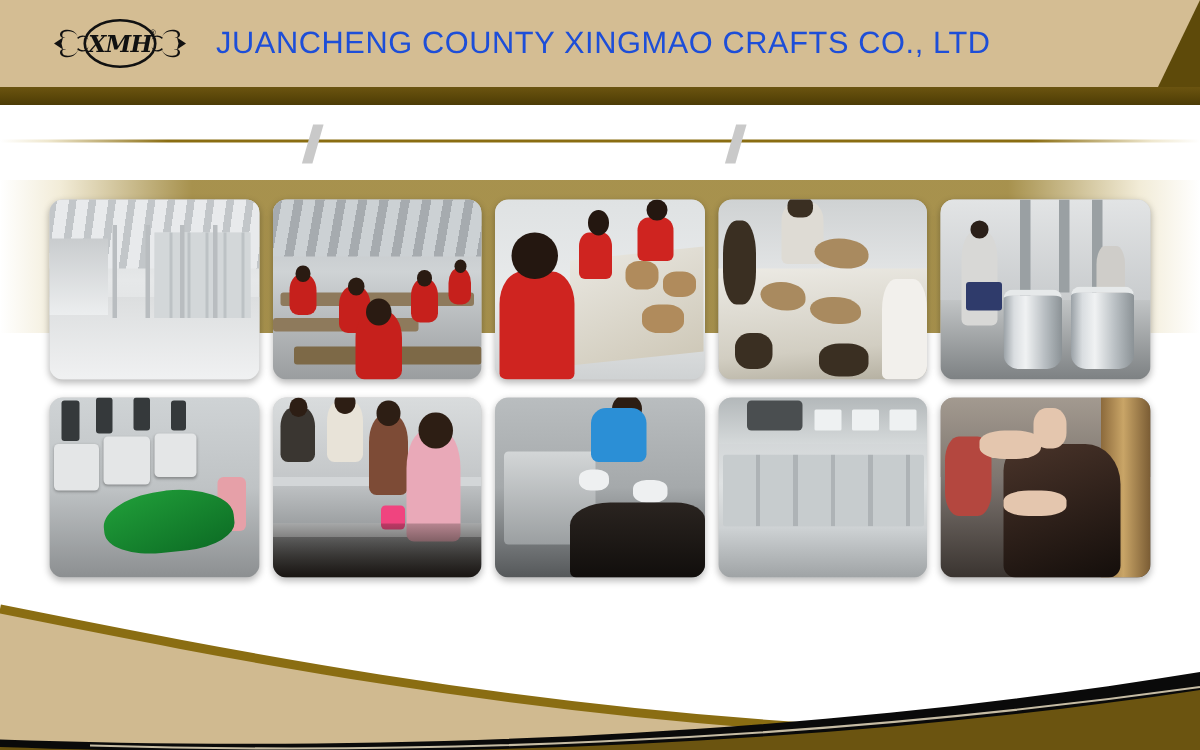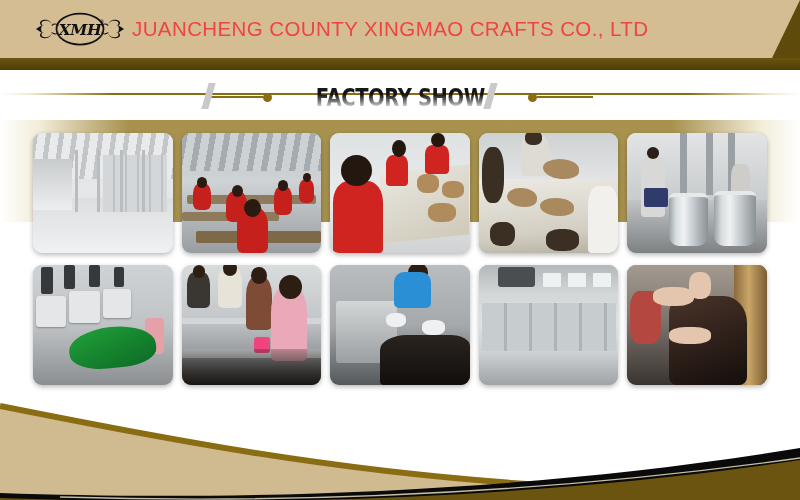--- a/index.html
+++ b/index.html
@@ -29,25 +29,25 @@
   }
   .logo {
     position:relative;
     width:100px; height:46px;
     margin-left:30px;
     flex:0 0 auto;
     text-align:right;
   }
   .logo svg { display:block; width:100px; height:46px; }
   .company-title {
-    margin-left:2px;
+    margin-left:14px;
     font-size:20.5px;
     font-weight:400;
     letter-spacing:0.4px;
-    color:#ef4444;
+    color:#1d4ed8;
     white-space:nowrap;
     font-family:"Liberation Sans", sans-serif;
   }
   .header-bottom-shade {
     position:absolute; left:0; top:58px; width:800px; height:12px;
     background:linear-gradient(180deg,#6b5410 0%, #5b4709 55%, #4c3c07 100%);
   }
 
   
   .gold-rule {
@@ -268,27 +268,20 @@
         </svg>
       </div>
 
       <div class="company-title">JUANCHENG COUNTY XINGMAO CRAFTS CO., LTD</div>
     </div>
     <div class="header-bottom-shade"></div>
   </div>
 
   <div class="gold-rule top"></div>
 
-  <div class="section-title-row">
-    <div class="deco-line"></div>
-    <div class="deco-dot"></div>
-    <div class="section-title">FACTORY SHOW</div>
-    <div class="deco-dot"></div>
-    <div class="deco-line"></div>
-  </div>
   <div class="title-slash s1"></div>
   <div class="title-slash s2"></div>
 
   <div class="gold-rule bottom"></div>
 
   <div class="grid">
 
     <div class="photo">
       <div class="scene p1">
         <div class="ceil"></div>

